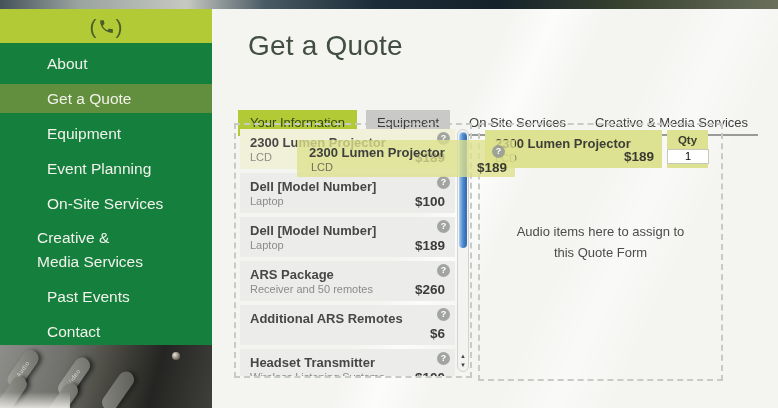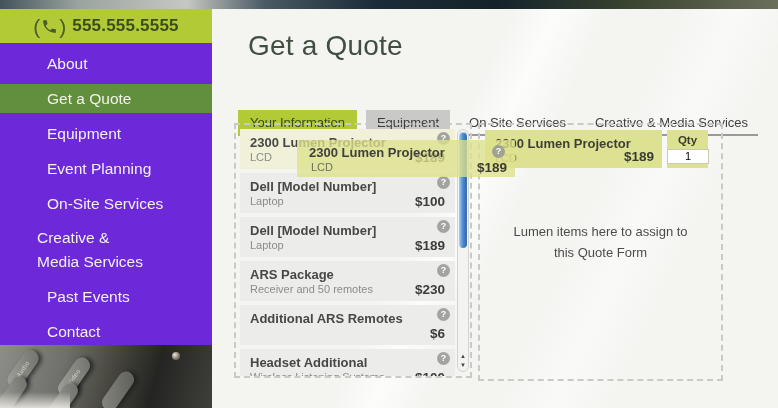--- a/index.html
+++ b/index.html
@@ -22,21 +22,21 @@
     position:absolute; left:0; top:9px; width:212px; height:34px;
     background:#b2ca35; display:flex; align-items:center; justify-content:center;
     color:#3a4e1a;
   }
   .phone-bar .paren { font-size:21px; font-weight:400; color:#4a5c29; line-height:1; }
   .phone-bar svg { width:17px; height:17px; margin:0 1px; fill:#4a5c29; }
   .phone-number { font-size:17px; font-weight:700; margin-left:6px; letter-spacing:.2px; }
 
   .sidebar {
     position:absolute; left:0; top:43px; width:228px; height:302px;
-    background:#6d28d9; color:#f2f2ea;
+    background:#15803d; color:#f2f2ea;
   }
   .sidebar ul { list-style:none; padding-top:6px; }
   .sidebar li {
     font-size:15.5px; line-height:29px; margin-bottom:6px;
     padding-left:47px; cursor:pointer;
   }
   .sidebar li.active { background:#618f3d; }
   .sidebar li.multiline { line-height:24px; padding-top:2px; padding-bottom:2px;padding-left:37px; }
   .sidebar li.multiline span { display:block; }
 
@@ -134,21 +134,20 @@
 <body>
 
 <div class="photo-strip"></div>
 
 <div class="phone-bar">
   <span class="paren">(</span>
   <svg viewBox="0 0 24 24" aria-hidden="true">
     <path d="M6.6 10.8c1.4 2.8 3.8 5.2 6.6 6.6l2.2-2.2c.3-.3.7-.4 1-.2 1.1.4 2.3.6 3.6.6.6 0 1 .4 1 1V20c0 .6-.4 1-1 1C10.6 21 3 13.4 3 4c0-.6.4-1 1-1h3.5c.6 0 1 .4 1 1 0 1.2.2 2.4.6 3.6.1.3 0 .7-.2 1l-2.3 2.2z"></path>
   </svg>
   <span class="paren">)</span>
-  <span class="phone-number">555.555.5555</span>
 </div>
 
 <nav class="sidebar">
   <ul>
     <li>About</li>
     <li class="active">Get a Quote</li>
     <li>Equipment</li>
     <li>Event Planning</li>
     <li>On-Site Services</li>
     <li class="multiline">
@@ -205,32 +204,32 @@
     <div class="card">
       <div class="c-title">Dell [Model Number]</div>
       <div class="c-sub">Laptop</div>
       <div class="c-price">$189</div>
       <div class="help">?</div>
     </div>
 
     <div class="card">
       <div class="c-title">ARS Package</div>
       <div class="c-sub">Receiver and 50 remotes</div>
-      <div class="c-price">$230</div>
+      <div class="c-price">$260</div>
       <div class="help">?</div>
     </div>
 
     <div class="card">
       <div class="c-title">Additional ARS Remotes</div>
       <div class="c-price">$6</div>
       <div class="help">?</div>
     </div>
 
     <div class="card">
-      <div class="c-title">Headset Additional</div>
+      <div class="c-title">Headset Transmitter</div>
       <div class="c-sub">Wireless Listening Systems</div>
       <div class="c-price">$100</div>
       <div class="help">?</div>
     </div>
 
     <div class="scrollbar">
       <div class="sb-thumb"></div>
       <div class="sb-arrows">
         <div class="sb-arrow">▲</div>
         <div class="sb-arrow">▼</div>
@@ -244,21 +243,21 @@
         <div class="c-title">2300 Lumen Projector</div>
         <div class="c-sub">LCD</div>
         <div class="c-price">$189</div>
       </div>
       <div class="qty-box">
         <div class="qty-label">Qty</div>
         <input class="qty-input" type="text" value="1" style="">
       </div>
     </div>
     <div class="dropzone-text">
-      <div>Lumen items here to assign to</div>
+      <div>Audio items here to assign to</div>
       <div>this Quote Form</div>
     </div>
   </div>
 
 </div>
 
 <div class="drag-ghost">
   <div class="g-title">2300 Lumen Projector</div>
   <div class="g-sub">LCD</div>
   <div class="g-price">$189</div>

